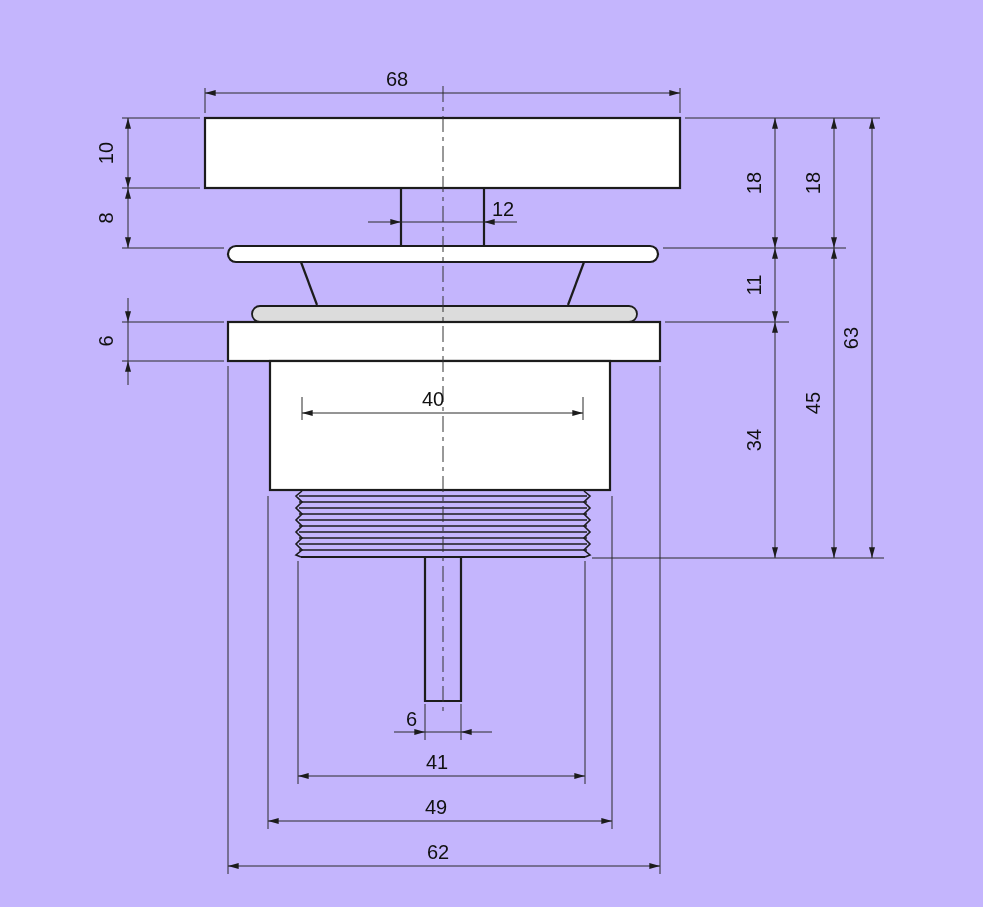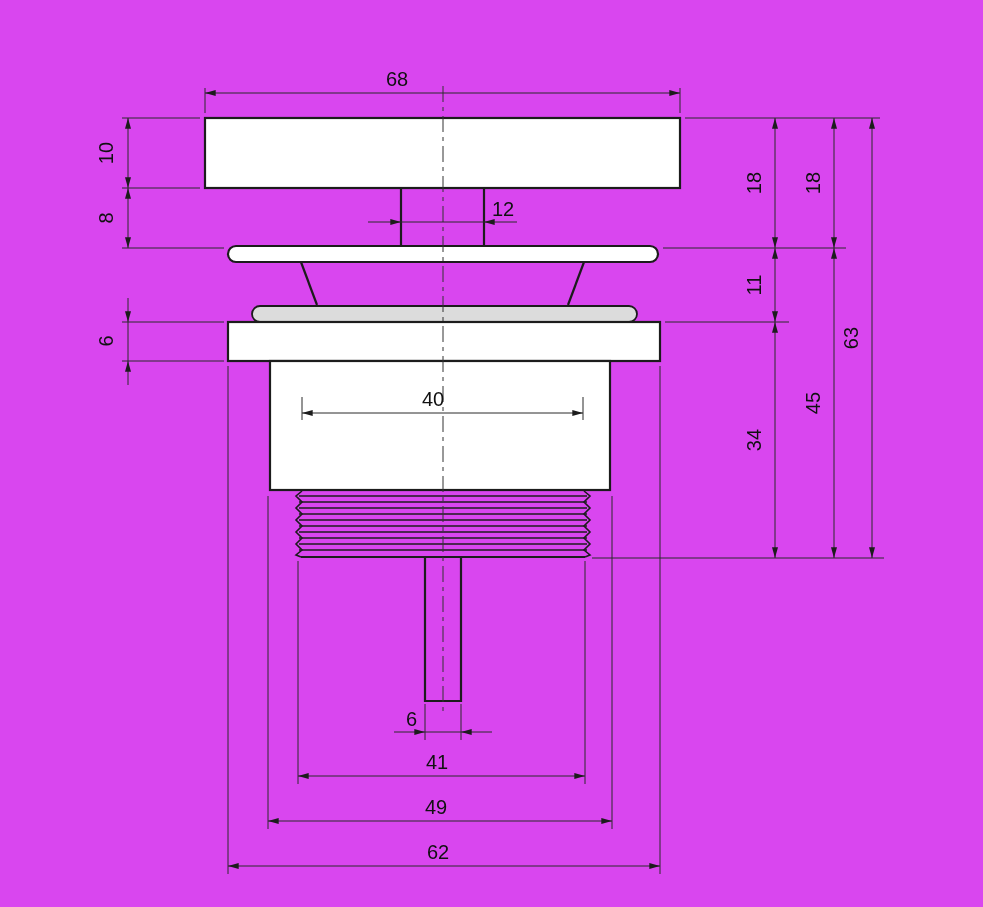--- a/index.html
+++ b/index.html
@@ -1,16 +1,16 @@
 <!DOCTYPE html>
 <html><head>
 <meta charset="utf-8">
 <style>
   html,body{margin:0;padding:0;background:#ffffff;}
-  .stage{width:983px;height:907px;background:#d946ef;position:relative;overflow:hidden;}
+  .stage{width:983px;height:907px;background:#c4b5fd;position:relative;overflow:hidden;}
   svg{display:block;}
   .outline{fill:none;stroke:#1c1c1c;stroke-width:2.2;stroke-linejoin:miter;stroke-linecap:butt;}
   .outline-fill{fill:#ffffff;stroke:#1c1c1c;stroke-width:2.2;stroke-linejoin:miter;}
   .gasket{stroke:#1c1c1c;stroke-width:1.8;}
   .thin{fill:none;stroke:#2a2a2a;stroke-width:1;}
   .thread{fill:none;stroke:#1c1c1c;stroke-width:1.3;}
   .threadedge{fill:none;stroke:#1c1c1c;stroke-width:1.6;}
   .centerline{fill:none;stroke:#333333;stroke-width:1;stroke-dasharray:16 5 4 5;}
   .dimtext{font-family:"Liberation Sans","DejaVu Sans",sans-serif;font-size:20px;fill:#111111;}
 </style>

